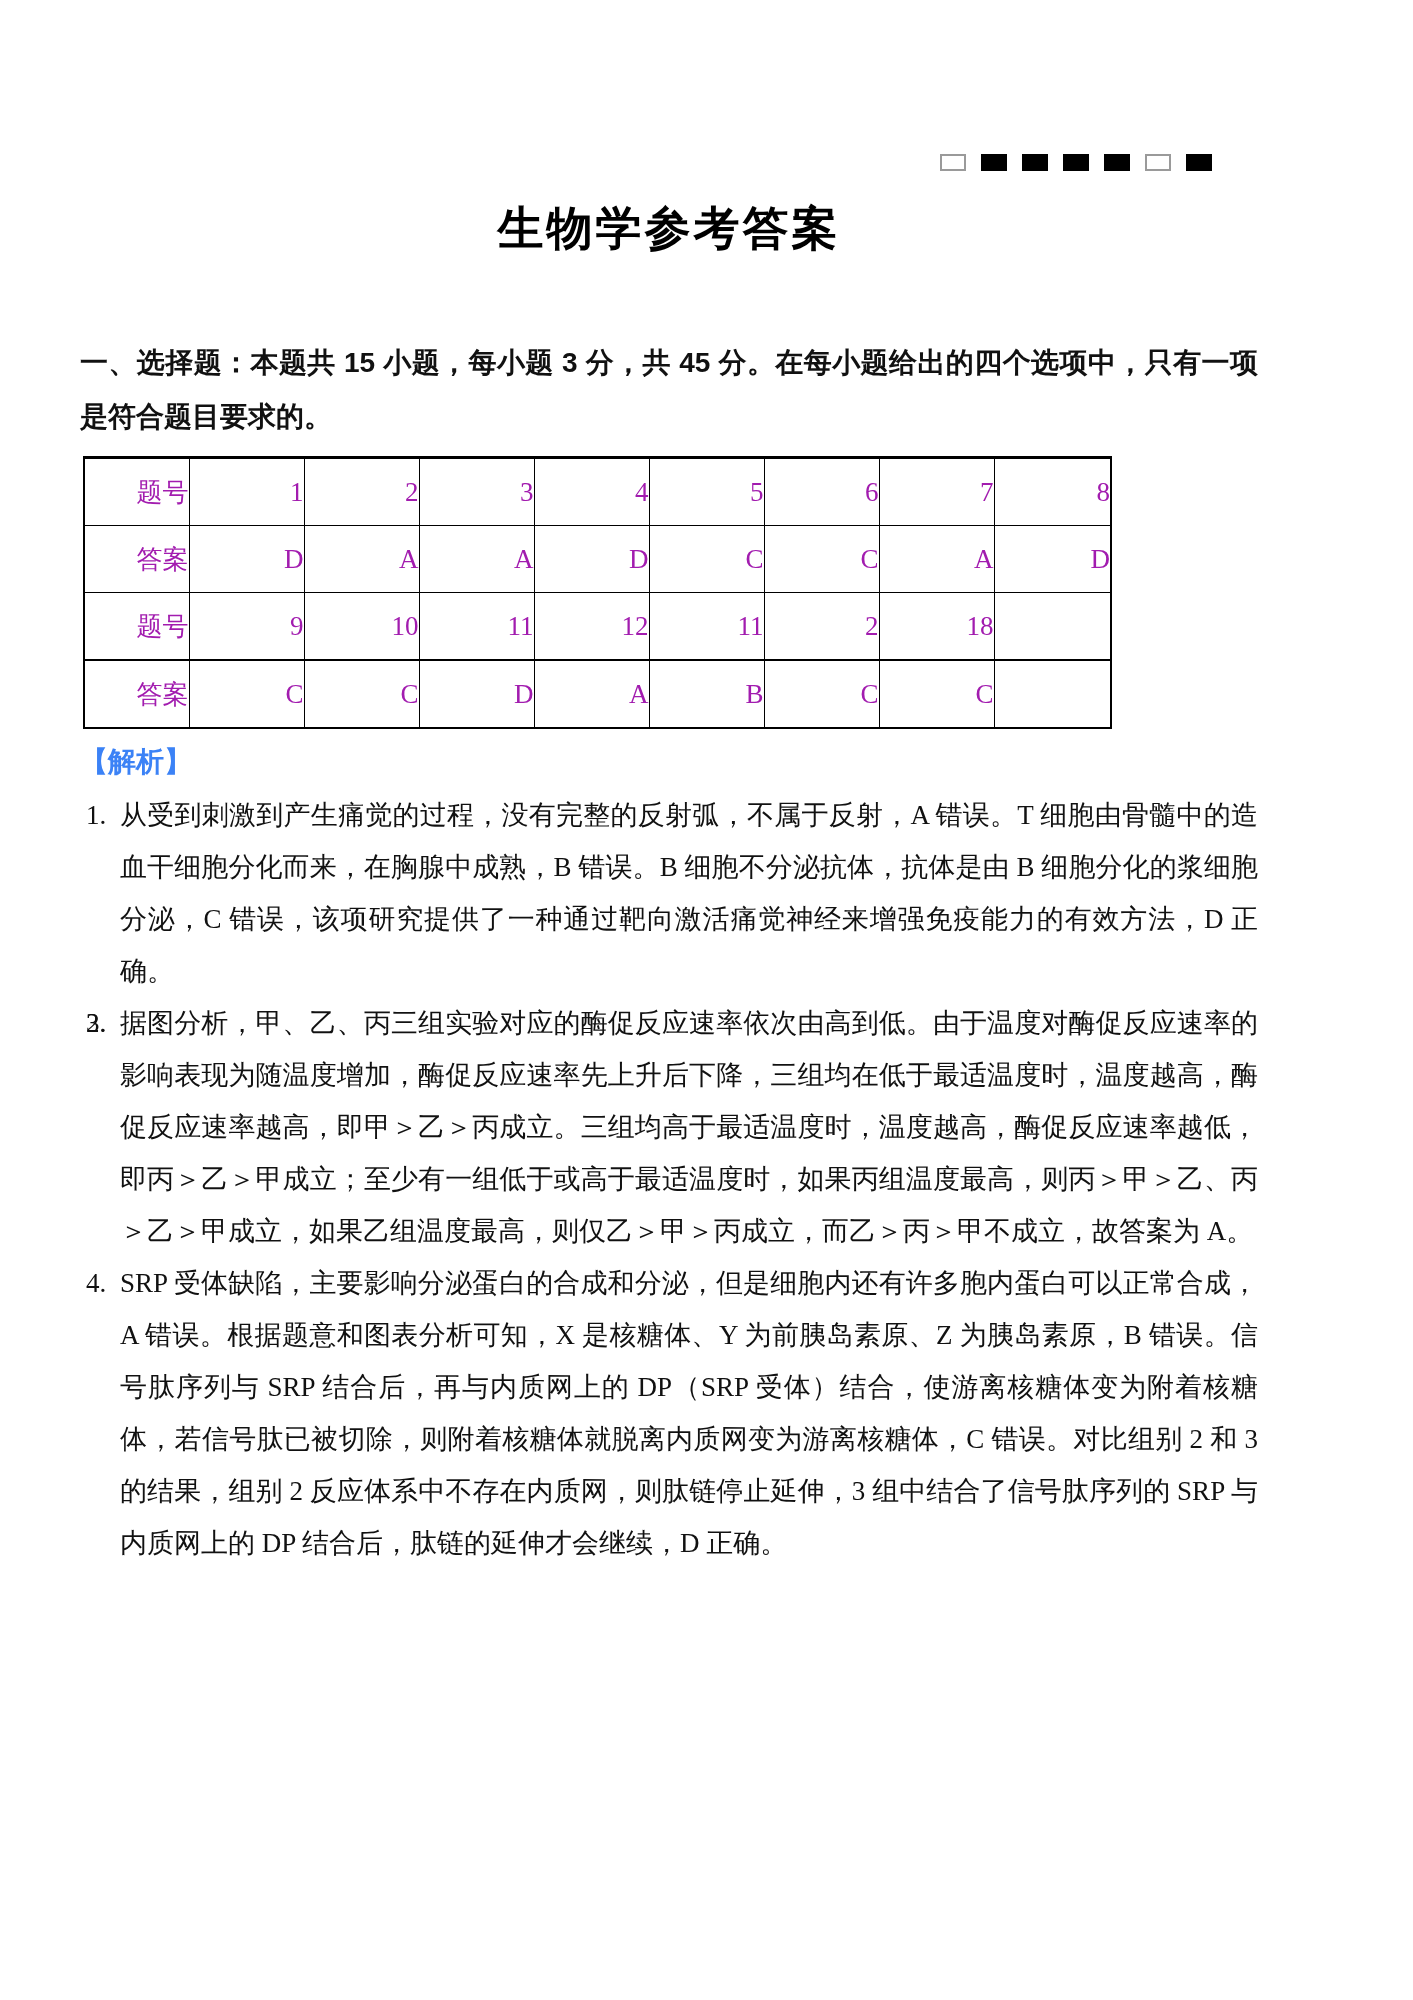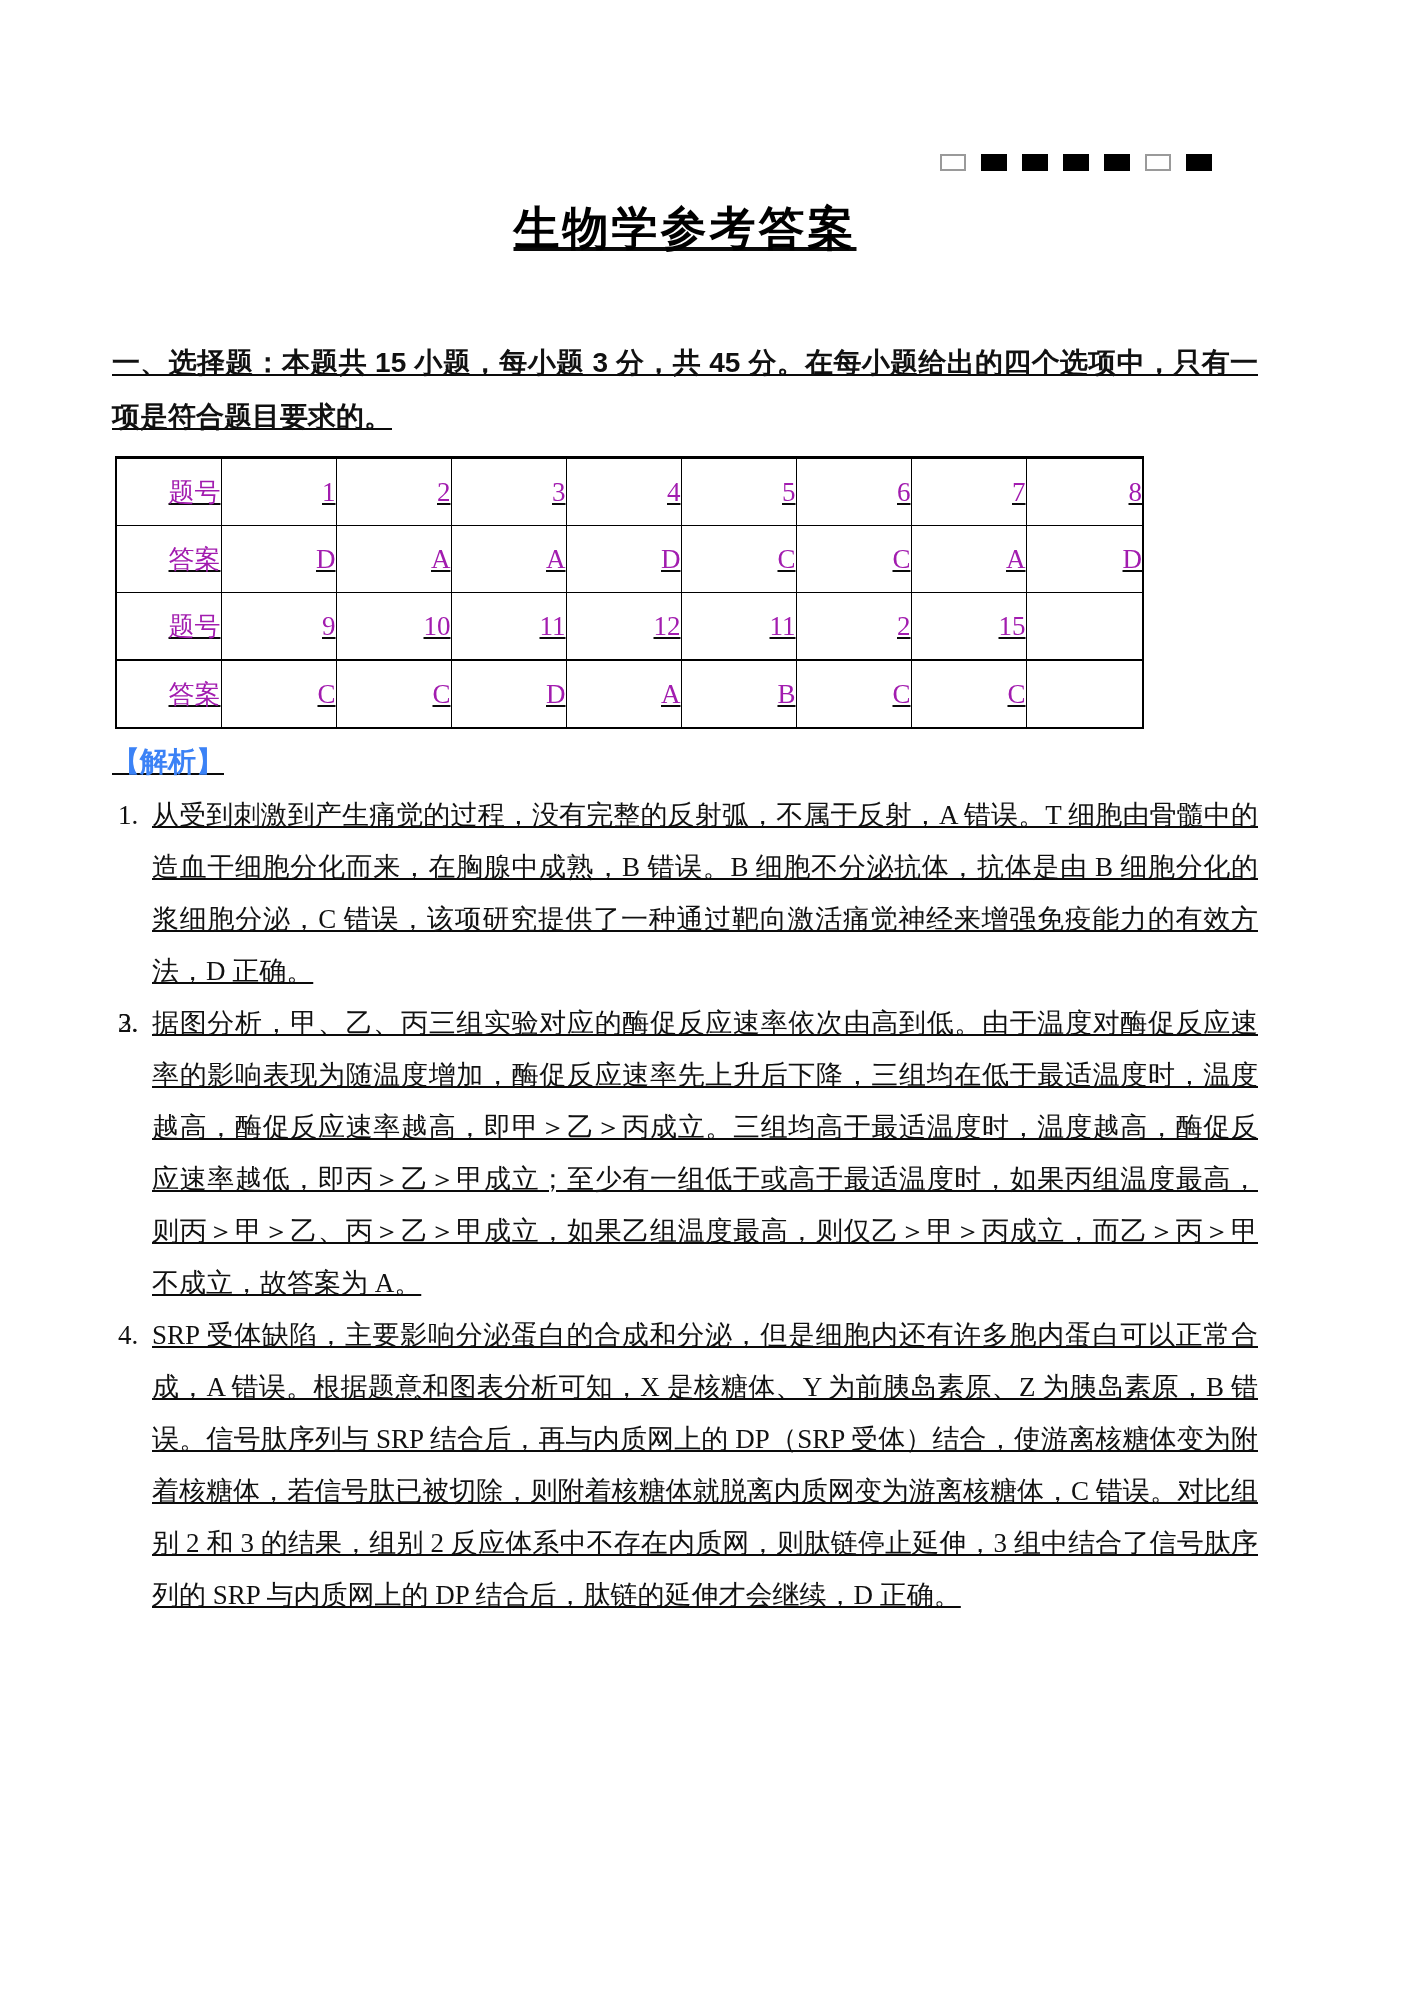--- a/index.html
+++ b/index.html
@@ -12,22 +12,21 @@
     height: 2000px;
     overflow: hidden;
     color: #0a0a0a;
     font-family: "Liberation Serif", "DejaVu Serif", serif;
   }
   .page {
     position: relative;
     box-sizing: border-box;
     width: 1413px;
     height: 2000px;
-    padding: 0 155px 0 112px;
-    text-decoration: underline;
+    padding: 0 155px 0 80px;
   }
   
   .marks {
     position: absolute;
     top: 154px;
     left: 940px;
     display: flex;
     gap: 15px;
   }
   .mark {
@@ -166,21 +165,21 @@
         <td>D</td>
       </tr>
       <tr>
         <td class="headcol">题号</td>
         <td>9</td>
         <td>10</td>
         <td>11</td>
         <td>12</td>
         <td>11</td>
         <td>2</td>
-        <td>15</td>
+        <td>18</td>
         <td></td>
       </tr>
       <tr>
         <td class="headcol">答案</td>
         <td>C</td>
         <td>C</td>
         <td>D</td>
         <td>A</td>
         <td>B</td>
         <td>C</td>

